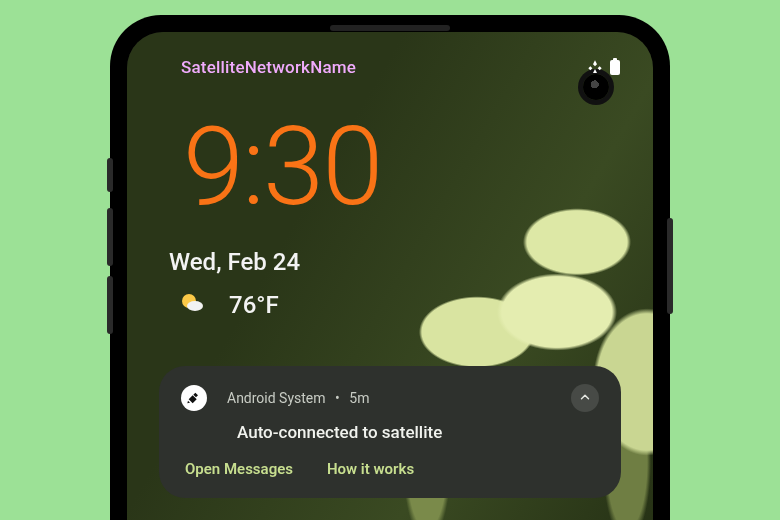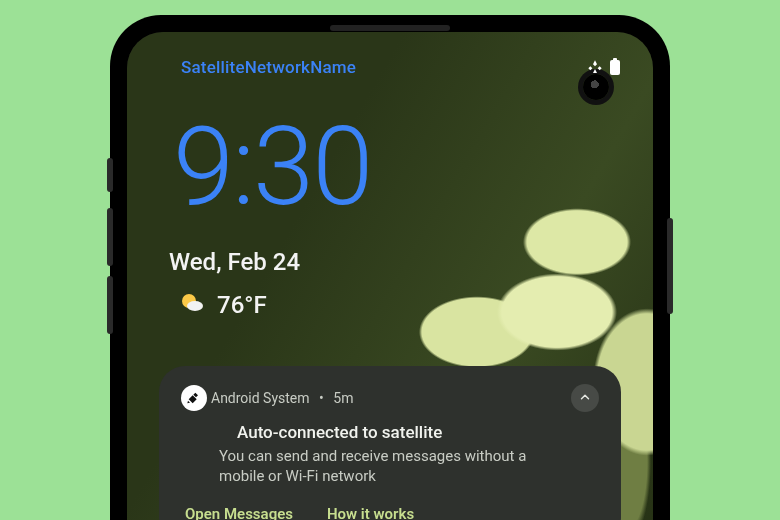--- a/index.html
+++ b/index.html
@@ -35,38 +35,38 @@
     background:
       radial-gradient(ellipse 140px 90px at 430px 280px,#E4EDB0 0 55px,transparent 60px),
       radial-gradient(ellipse 130px 80px at 350px 300px,#D9E4A1 0 55px,transparent 58px),
       radial-gradient(ellipse 120px 75px at 450px 210px,#DDE8A6 0 50px,transparent 54px),
       radial-gradient(ellipse 110px 150px at 520px 350px,#C9D692 0 50px,transparent 54px),
       radial-gradient(ellipse 60px 200px at 300px 430px,#7A8A4A 0 20px,transparent 24px),
       radial-gradient(ellipse 60px 200px at 500px 430px,#6F7E43 0 20px,transparent 24px),
       linear-gradient(120deg,#2A3618 0 30%,#3A4A22 60%,#1E2810 100%);
   }
   
-  .status{position:absolute;top:22px;left:0;right:0;height:26px;display:flex;align-items:center;justify-content:space-between;padding:0 32px 0 54px;color:#3b82f6;font-size:17px;font-weight:500;letter-spacing:0.2px;}
+  .status{position:absolute;top:22px;left:0;right:0;height:26px;display:flex;align-items:center;justify-content:space-between;padding:0 32px 0 54px;color:#f0abfc;font-size:17px;font-weight:500;letter-spacing:0.2px;}
   .status-right{display:flex;align-items:center;gap:6px;}
   .status-right svg{display:block;}
   
-  .clock{position:absolute;top:80px;left:46px;color:#3b82f6;font-weight:300;font-size:110px;letter-spacing:-2px;line-height:1;}
+  .clock{position:absolute;top:80px;left:56px;color:#f97316;font-weight:300;font-size:110px;letter-spacing:-2px;line-height:1;}
   .date-row{position:absolute;top:216px;left:42px;color:#F3F3F3;font-size:24px;font-weight:500;}
-  .weather-row{position:absolute;top:258px;left:52px;display:flex;align-items:center;gap:12px;}
+  .weather-row{position:absolute;top:258px;left:52px;display:flex;align-items:center;gap:24px;}
   .weather-temp{color:#F3F3F3;font-size:24px;font-weight:500;}
   
   .notif{
     position:absolute;
     left:32px; right:32px; top:334px;
     background:#2E312D;
     border-radius:26px;
     padding:18px 22px 18px 22px;
     color:#E5E7E2;
   }
-  .notif-head{display:flex;align-items:center;gap:4px;}
+  .notif-head{display:flex;align-items:center;gap:20px;}
   .notif-app-icon{width:26px;height:26px;border-radius:50%;background:#fff;display:flex;align-items:center;justify-content:center;flex-shrink:0;}
   .notif-app-line{font-size:14px;color:#C8CCC4;flex:1;}
   .notif-sep{margin:0 6px;}
   .notif-collapse{width:28px;height:28px;border-radius:50%;background:#474A46;display:flex;align-items:center;justify-content:center;}
   .notif-title{font-size:17px;font-weight:500;color:#F1F3EE;margin:10px 0 4px 56px;}
   .notif-body{font-size:15px;color:#C8CCC4;line-height:1.35;margin-left:38px;max-width:330px;}
   .notif-actions{display:flex;gap:34px;margin:18px 0 2px 4px;}
   .notif-action{font-size:15px;font-weight:600;color:#C7DE8F;}
 </style>
 </head>
@@ -128,21 +128,20 @@
           </span>
           <span class="notif-collapse">
             <span>
               <svg width="14" height="14" viewBox="0 0 24 24" fill="none" stroke="#E5E7E2" stroke-width="2.5" stroke-linecap="round" stroke-linejoin="round">
                   <polyline points="6 15 12 9 18 15"></polyline>
                 </svg>
             </span>
           </span>
         </div>
         <div class="notif-title">Auto-connected to satellite</div>
-        <div class="notif-body">You can send and receive messages without a mobile or Wi-Fi network</div>
         <div class="notif-actions">
           <span class="notif-action">Open Messages</span>
           <span class="notif-action">How it works</span>
         </div>
       </div>
 
     </div>
   </div>
 </div>
 

